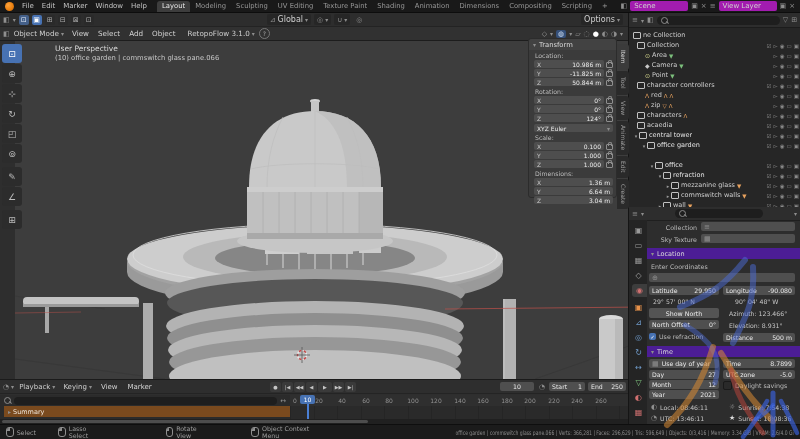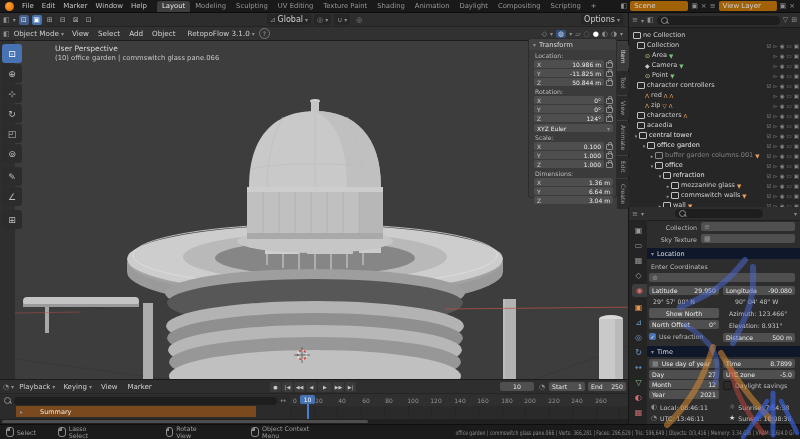--- a/index.html
+++ b/index.html
@@ -11,21 +11,21 @@
   
   #topbar{left:0;top:0;width:800px;height:13px;background:#191919;display:flex;align-items:center;
           padding:0 5px;font-size:7px;color:#c4c4c4;border-bottom:1px solid #0d0d0d;box-sizing:border-box}
   .logo{width:9px;height:9px;border-radius:50%;margin-right:4px;
         background:radial-gradient(circle at 35% 35%,#ffa33b,#e87d0d 60%,#b35c07)}
   .m{padding:0 4px}
   .wtabs{display:flex;margin-left:6px;align-items:center;height:13px}
   .wtab{padding:1px 5px 2px;color:#979797;font-size:6.8px;border-radius:3px 3px 0 0}
   .wtab.on{background:#3d3d3d;color:#e8e8e8}
   .tbr{margin-left:auto;display:flex;align-items:center;gap:3px}
-  .tfield{background:#a16207;border-radius:2px;height:10px;display:flex;align-items:center;
+  .tfield{background:#a21caf;border-radius:2px;height:10px;display:flex;align-items:center;
           padding:0 4px;gap:3px;color:#d0d0d0;min-width:50px}
   .gicon{color:#8f8f8f;font-size:7px}
   
   #row2{left:0;top:13px;width:628px;height:14px;background:#2d2d2d;border-bottom:1px solid #232323;
         display:flex;align-items:center;padding:0 3px;gap:3px;box-sizing:border-box}
   #row3{left:0;top:27px;width:628px;height:14px;background:#313131;border-bottom:1px solid #1d1d1d;
         display:flex;align-items:center;padding:0 3px;gap:1px;font-size:7.2px;box-sizing:border-box}
   .hb{height:11px;display:flex;align-items:center;gap:2px;padding:0 3px;border-radius:2px;color:#cfcfcf}
   .hbd{background:#262626}
   .mode-ic{width:10px;height:10px;background:#2a2a2a;border-radius:2px;display:flex;align-items:center;
@@ -86,37 +86,37 @@
            align-items:center;padding:0 3px;gap:3px}
   #ptabs{position:absolute;left:0;top:13px;width:18px;height:204px;background:#242424}
   .ptab{position:absolute;left:2px;width:15px;height:13px;display:flex;align-items:center;
         justify-content:center;font-size:8px}
   .ptab.on{background:#3d3d3d;border-radius:3px 0 0 3px;left:3px;width:15px}
   .plbl{position:absolute;font-size:6.3px;color:#bdbdbd}
   .pfld{position:absolute;background:#4f4f4f;border-radius:2px;height:9px;display:flex;
         align-items:center;justify-content:space-between;padding:0 3px;font-size:6.2px;color:#eaeaea;box-sizing:border-box}
   .pbtn{position:absolute;background:#545454;border-radius:2px;height:10px;display:flex;align-items:center;
         justify-content:center;font-size:6.3px;color:#ececec}
-  .psec{position:absolute;left:18px;width:154px;height:11px;background:#0f172a;display:flex;
+  .psec{position:absolute;left:18px;width:154px;height:11px;background:#4c1d95;display:flex;
         align-items:center;gap:3px;padding:0 4px;color:#dadada;font-size:6.5px;box-sizing:border-box}
   .ptxt{position:absolute;font-size:6.2px;color:#c6c6c6}
   .cb{width:7px;height:7px;border-radius:2px;background:#4772b3;color:#fff;display:flex;
       align-items:center;justify-content:center;font-size:5px;flex:none}
   .cb.off{background:#2a2a2a;border:1px solid #1a1a1a}
   
   #tl-h{left:0;top:379px;width:628px;height:15px;background:#2e2e2e;border-top:1px solid #1b1b1b;
         border-bottom:1px solid #242424;display:flex;align-items:center;padding:0 3px;gap:2px;
         font-size:7px;box-sizing:border-box}
   #tl-chan{left:0;top:395px;width:290px;height:24px;background:#2b2b2b}
   #tl-ruler{left:290px;top:395px;width:338px;height:11px;background:#2f2f2f;border-bottom:1px solid #222}
   #tl-tracks{left:290px;top:406px;width:338px;height:13px;background:#2a2a2a;
              background-image:repeating-linear-gradient(90deg,#252525 0 1px,transparent 1px 23.5px)}
   .tick{position:absolute;top:397px;width:16px;text-align:center;font-size:6px;color:#929292}
-  #summary{position:absolute;left:16px;top:406px;width:240px;height:11px;background:#7a4a1e;display:flex;
-           align-items:center;gap:17px;padding:0 4px;color:#f0e6da;font-size:6.5px;box-sizing:border-box}
+  #summary{position:absolute;left:4px;top:406px;width:290px;height:11px;background:#7a4a1e;display:flex;
+           align-items:center;gap:2px;padding:0 4px;color:#f0e6da;font-size:6.5px;box-sizing:border-box}
   .pbt{width:11px;height:10px;background:#3a3a3a;border-radius:2px;display:flex;align-items:center;
        justify-content:center;color:#c5c5c5;font-size:5px}
   #scrollbar{left:0;top:419px;width:628px;height:5px;background:#202020}
   
   #status{left:0;top:424px;width:800px;height:15px;background:#1b1b1b;border-top:1px solid #0e0e0e;
           box-sizing:border-box}
   .mouse{display:inline-block;width:6px;height:8px;border:1px solid #8f8f8f;border-radius:3px;
          position:relative;vertical-align:middle;margin-right:3px}
   .mouse:before{content:"";position:absolute;left:0;top:0;width:2.5px;height:3px;background:#8f8f8f;
                 border-radius:2px 0 0 0}
@@ -136,21 +136,21 @@
     <span class="m">Window</span>
     <span class="m">Help</span>
     <div class="wtabs">
       <span class="wtab on">Layout</span>
       <span class="wtab">Modeling</span>
       <span class="wtab">Sculpting</span>
       <span class="wtab">UV Editing</span>
       <span class="wtab">Texture Paint</span>
       <span class="wtab">Shading</span>
       <span class="wtab">Animation</span>
-      <span class="wtab">Daylight</span>
+      <span class="wtab">Dimensions</span>
       <span class="wtab">Compositing</span>
       <span class="wtab">Scripting</span>
       <span class="wtab">+</span>
     </div>
     <div class="tbr">
       <span class="gicon">◧</span>
       <div class="tfield">
         <span>Scene</span>
       </div>
       <span class="gicon">▣</span>
@@ -614,34 +614,20 @@
         <span class="nw" style="color:#e4e4e4">office garden</span>
         <span class="sp"></span>
         <span class="restrict">
           <span>☑</span>
           <span>▻</span>
           <span>◉</span>
           <span>▭</span>
           <span>▣</span>
         </span>
       </div>
-    <div class="orow muted" style="top:136px;padding-left:20px">
-        <span class="tri">▸</span>
-        <span class="cbox" style="border-color:#8a8a8a"></span>
-        <span class="nw">buffer garden columns.001</span>
-        <span class="bdgo">▼</span>
-        <span class="sp"></span>
-        <span class="restrict">
-          <span>☑</span>
-          <span>▻</span>
-          <span>◉</span>
-          <span>▭</span>
-          <span>▣</span>
-        </span>
-      </div>
     <div class="orow" style="top:146px;padding-left:20px">
         <span class="tri">▾</span>
         <span class="cbox"></span>
         <span class="nw" style="color:#e4e4e4">office</span>
         <span class="sp"></span>
         <span class="restrict">
           <span>☑</span>
           <span>▻</span>
           <span>◉</span>
           <span>▭</span>

